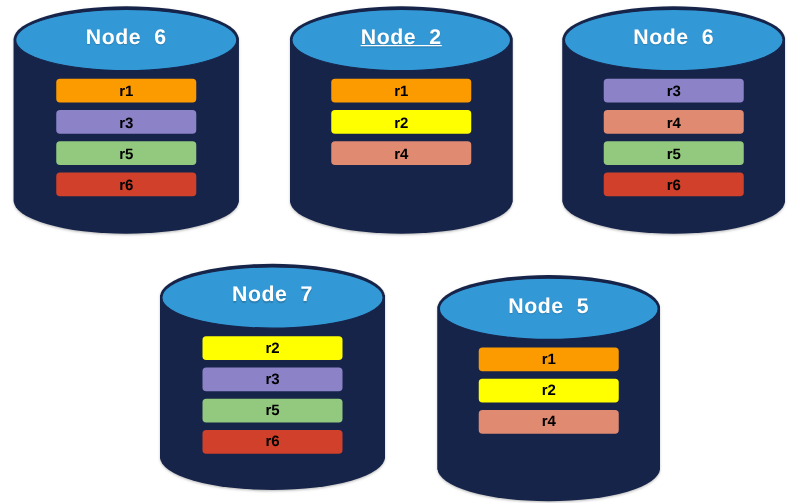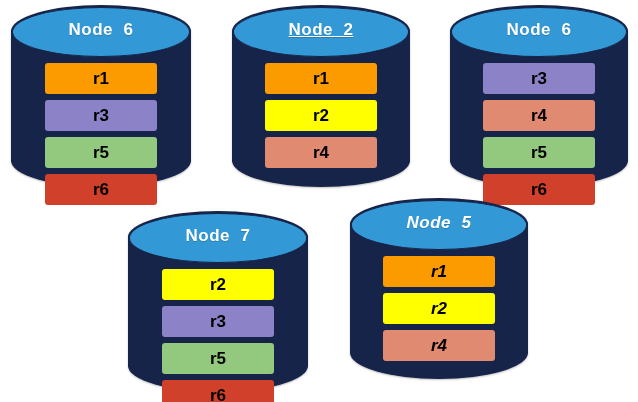--- a/index.html
+++ b/index.html
@@ -82,28 +82,28 @@
     left: 0;
     width: 100%;
     display: flex;
     flex-direction: column;
     align-items: center;
     gap: 6px;
   }
 
   .replica-bar {
     width: 62.5%;
-    height: 31px;
+    height: 19px;
     border-radius: 3px;
     display: flex;
     align-items: center;
     justify-content: center;
     color: #000000;
     font-weight: bold;
-    font-size: 17px;
+    font-size: 12px;
     line-height: 1;
     box-sizing: border-box;
   }
 </style>
 </head>
 <body>
 
 <div id="diagram">
     <div class="node" style="left: 11px; top: 5px; width: 180px; height: 182px;">
       <div class="cyl-body" style="background: rgb(23, 36, 74);"></div>
@@ -145,21 +145,21 @@
       <div class="cyl-side" style="background: rgb(23, 36, 74);"></div>
       <div class="cyl-top" style="background: rgb(51, 153, 214); border-color: rgb(23, 36, 74);"></div>
       <div class="node-label" style="color: rgb(255, 255, 255);">Node  7</div>
       <div class="replica-list" style="top: 32%;">
         <div class="replica-bar" style="background: rgb(255, 255, 0); color: rgb(0, 0, 0);">r2</div>
         <div class="replica-bar" style="background: rgb(139, 130, 200); color: rgb(0, 0, 0);">r3</div>
         <div class="replica-bar" style="background: rgb(146, 201, 126); color: rgb(0, 0, 0);">r5</div>
         <div class="replica-bar" style="background: rgb(209, 64, 42); color: rgb(0, 0, 0);">r6</div>
       </div>
     </div>
-    <div class="node" style="left: 350px; top: 198px; width: 178px; height: 181px; font-style: italic;">
+    <div class="node" style="left: 350px; top: 220px; width: 178px; height: 181px;">
       <div class="cyl-body" style="background: rgb(23, 36, 74);"></div>
       <div class="cyl-side" style="background: rgb(23, 36, 74);"></div>
       <div class="cyl-top" style="background: rgb(51, 153, 214); border-color: rgb(23, 36, 74);"></div>
       <div class="node-label" style="color: rgb(255, 255, 255);">Node  5</div>
       <div class="replica-list" style="top: 32%;">
         <div class="replica-bar" style="background: rgb(251, 155, 0); color: rgb(0, 0, 0);">r1</div>
         <div class="replica-bar" style="background: rgb(255, 255, 0); color: rgb(0, 0, 0);">r2</div>
         <div class="replica-bar" style="background: rgb(224, 138, 114); color: rgb(0, 0, 0);">r4</div>
       </div>
     </div>

